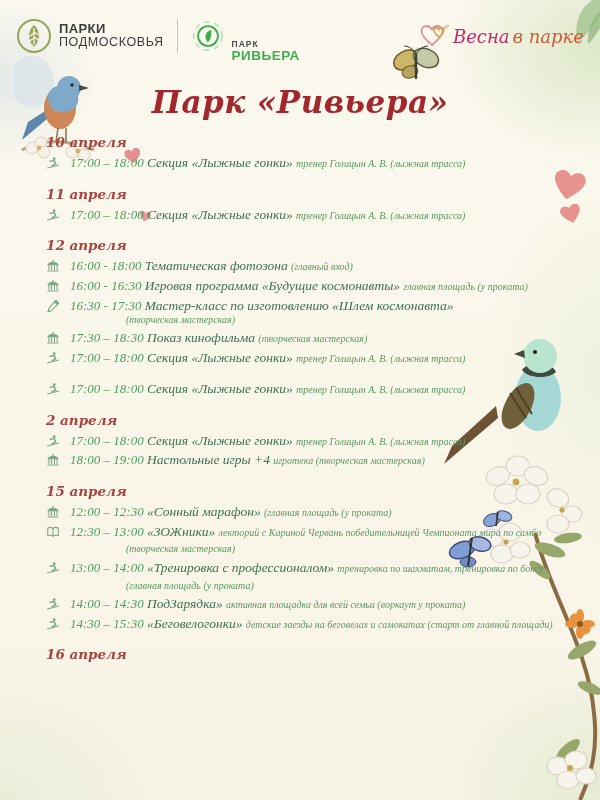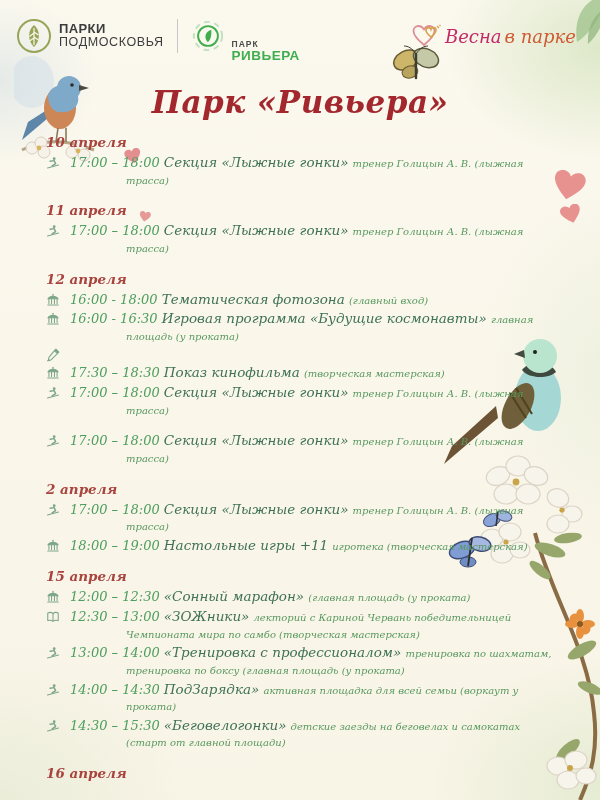--- a/index.html
+++ b/index.html
@@ -9,21 +9,21 @@
     background:
       radial-gradient(ellipse 220px 160px at 100% 6%, rgba(196,219,170,.55), transparent 70%),
       radial-gradient(ellipse 180px 260px at 102% 46%, rgba(228,236,214,.55), transparent 70%),
       radial-gradient(ellipse 140px 120px at 0% 10%, rgba(188,209,224,.35), transparent 70%),
       radial-gradient(ellipse 260px 200px at 0% 100%, rgba(214,226,196,.4), transparent 70%),
       radial-gradient(ellipse 240px 180px at 100% 98%, rgba(206,224,186,.45), transparent 70%),
       linear-gradient(#fbf8ee,#f8f4e6);
   }
   .decor{position:absolute;pointer-events:none;}
   
-  .hdr{position:absolute;top:8px;left:16px;right:24px;display:flex;align-items:center;}
+  .hdr{position:absolute;top:8px;left:16px;right:16px;display:flex;align-items:center;}
   .brand{display:flex;align-items:center;gap:7px;}
   .brand-txt{font-family:"Liberation Sans",sans-serif;line-height:1.1;}
   .b1-l1{font-size:13px;font-weight:700;color:#3c3c3c;letter-spacing:.4px;}
   .b1-l2{font-size:12.5px;font-weight:400;color:#3c3c3c;letter-spacing:.6px;}
   .hdr-div{width:1px;height:34px;background:#c6c6c6;margin:0 13px;}
   .b2-l1{font-size:8.5px;font-weight:700;color:#4a4a4a;letter-spacing:1px;margin-top:32px;}
   .b2-l2{font-size:13.5px;font-weight:700;color:#3fae4e;letter-spacing:.5px;}
   .spring{margin-left:auto;display:flex;align-items:center;gap:3px;font-style:italic;font-size:18px;}
   .spring .w1{color:#c32a68;}
   .spring .w2{color:#cf5a33;}
@@ -31,21 +31,21 @@
   .title{position:relative;margin:84px 0 14px;text-align:center;font-style:italic;
          font-size:31px;color:#a3282e;letter-spacing:.5px;}
   
   .schedule{position:relative;margin-left:46px;margin-right:16px;z-index:2;}
   .day{margin-bottom:6px;margin-top:14px;}
   .day-date{color:#a8433e;font-size:13.5px;font-weight:700;font-style:italic;margin:8px 0 4px;}
   .event-row{display:flex;align-items:flex-start;margin-bottom:2px;}
   .ev-icon{flex:0 0 16px;width:16px;height:14px;margin-top:2px;margin-right:8px;}
   .ev-icon svg{display:block;width:14px;height:14px;}
   .event-text{font-style:italic;font-size:13px;line-height:1.28;max-width:432px;
-              padding-left:56px;text-indent:-56px;}
+              padding-left:56px;text-indent:-56px;font-family:Liberation Serif, serif;}
   .ev-time{color:#4d9e5f;}
   .ev-name{color:#3e7156;font-size:13.5px;}
   .ev-details{color:#58995f;font-size:10px;}
   .details-block{text-indent:0;color:#58995f;font-size:10px;}
 </style>
 </head>
 <body>
 
 <div class="poster">
 
@@ -256,20 +256,21 @@
           <div class="event-text"><span class="ev-time">16:00 - 16:30</span> <span class="ev-name">Игровая программа «Будущие космонавты»</span> <span class="ev-details">главная площадь (у проката)</span></div>
         </div>
         <div class="event-row">
           <span class="ev-icon">
             <svg viewBox="0 0 24 24" stroke="#7ca687" fill="none" stroke-width="1.8" stroke-linecap="round" stroke-linejoin="round">
               <path d="M14.5 4.5 L19.5 9.5 L9 20 L4 21 L5 16 Z"></path>
               <path d="M14.5 4.5 L17 2 L22 7 L19.5 9.5" fill="#7ca687"></path>
               <path d="M2.5 22 L7 21.5"></path>
             </svg>
           </span>
+          <div class="event-text"><span class="ev-time">16:30 - 17:30</span> <span class="ev-name">Мастер-класс по изготовлению «Шлем космонавта»</span> <div class="details-block">(творческая мастерская)</div></div>
         </div>
         <div class="event-row">
           <span class="ev-icon">
             <svg viewBox="0 0 24 24" stroke="#7ca687" fill="none" stroke-width="1.8" stroke-linecap="round">
               <path d="M12 2 V5"></path>
               <path d="M3.5 10 C7 4 17 4 20.5 10 Z" fill="#7ca687"></path>
               <path d="M5 10 V18 M9.5 10 V18 M14.5 10 V18 M19 10 V18"></path>
               <path d="M3 20.5 H21"></path>
             </svg>
           </span>
@@ -312,21 +313,21 @@
         </div>
         <div class="event-row">
           <span class="ev-icon">
             <svg viewBox="0 0 24 24" stroke="#7ca687" fill="none" stroke-width="1.8" stroke-linecap="round">
               <path d="M12 2 V5"></path>
               <path d="M3.5 10 C7 4 17 4 20.5 10 Z" fill="#7ca687"></path>
               <path d="M5 10 V18 M9.5 10 V18 M14.5 10 V18 M19 10 V18"></path>
               <path d="M3 20.5 H21"></path>
             </svg>
           </span>
-          <div class="event-text"><span class="ev-time">18:00 – 19:00</span> <span class="ev-name">Настольные игры +11</span> <span class="ev-details">игротека (творческая мастерская)</span></div>
+          <div class="event-text"><span class="ev-time">18:00 – 19:00</span> <span class="ev-name">Настольные игры +4</span> <span class="ev-details">игротека (творческая мастерская)</span></div>
         </div>
       </section>
       <section class="day">
         <div class="day-date">15 апреля</div>
         <div class="event-row">
           <span class="ev-icon">
             <svg viewBox="0 0 24 24" stroke="#7ca687" fill="none" stroke-width="1.8" stroke-linecap="round">
               <path d="M12 2 V5"></path>
               <path d="M3.5 10 C7 4 17 4 20.5 10 Z" fill="#7ca687"></path>
               <path d="M5 10 V18 M9.5 10 V18 M14.5 10 V18 M19 10 V18"></path>

